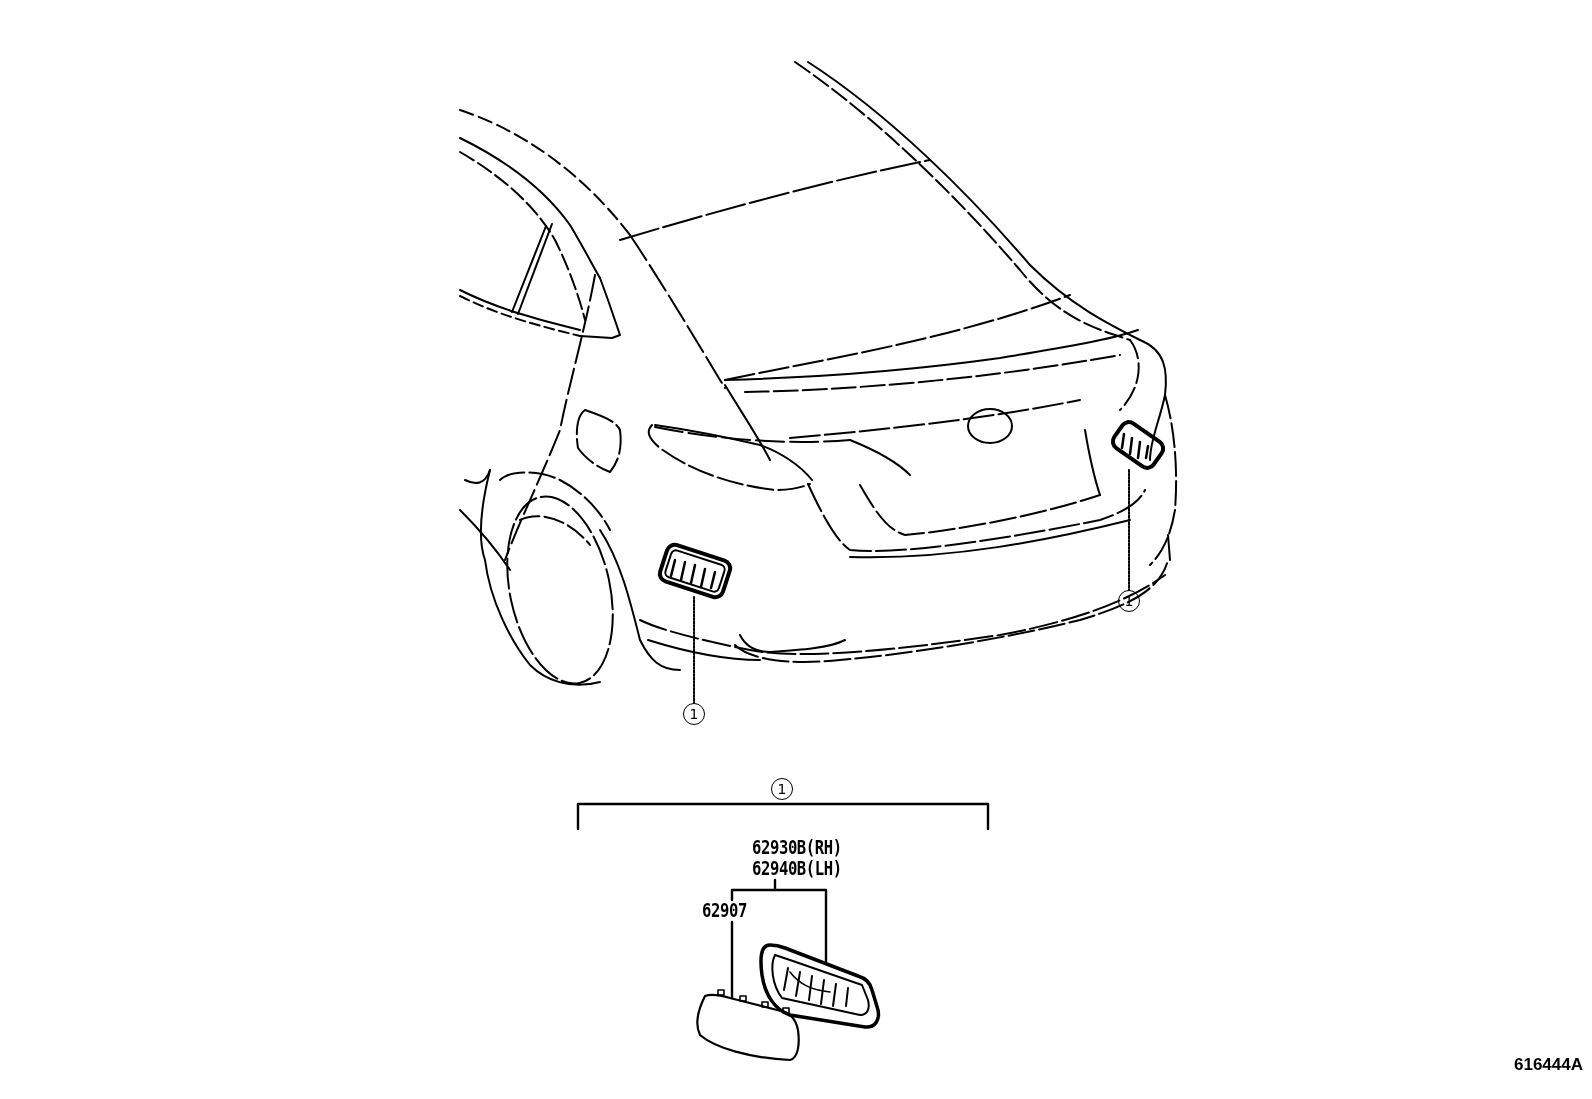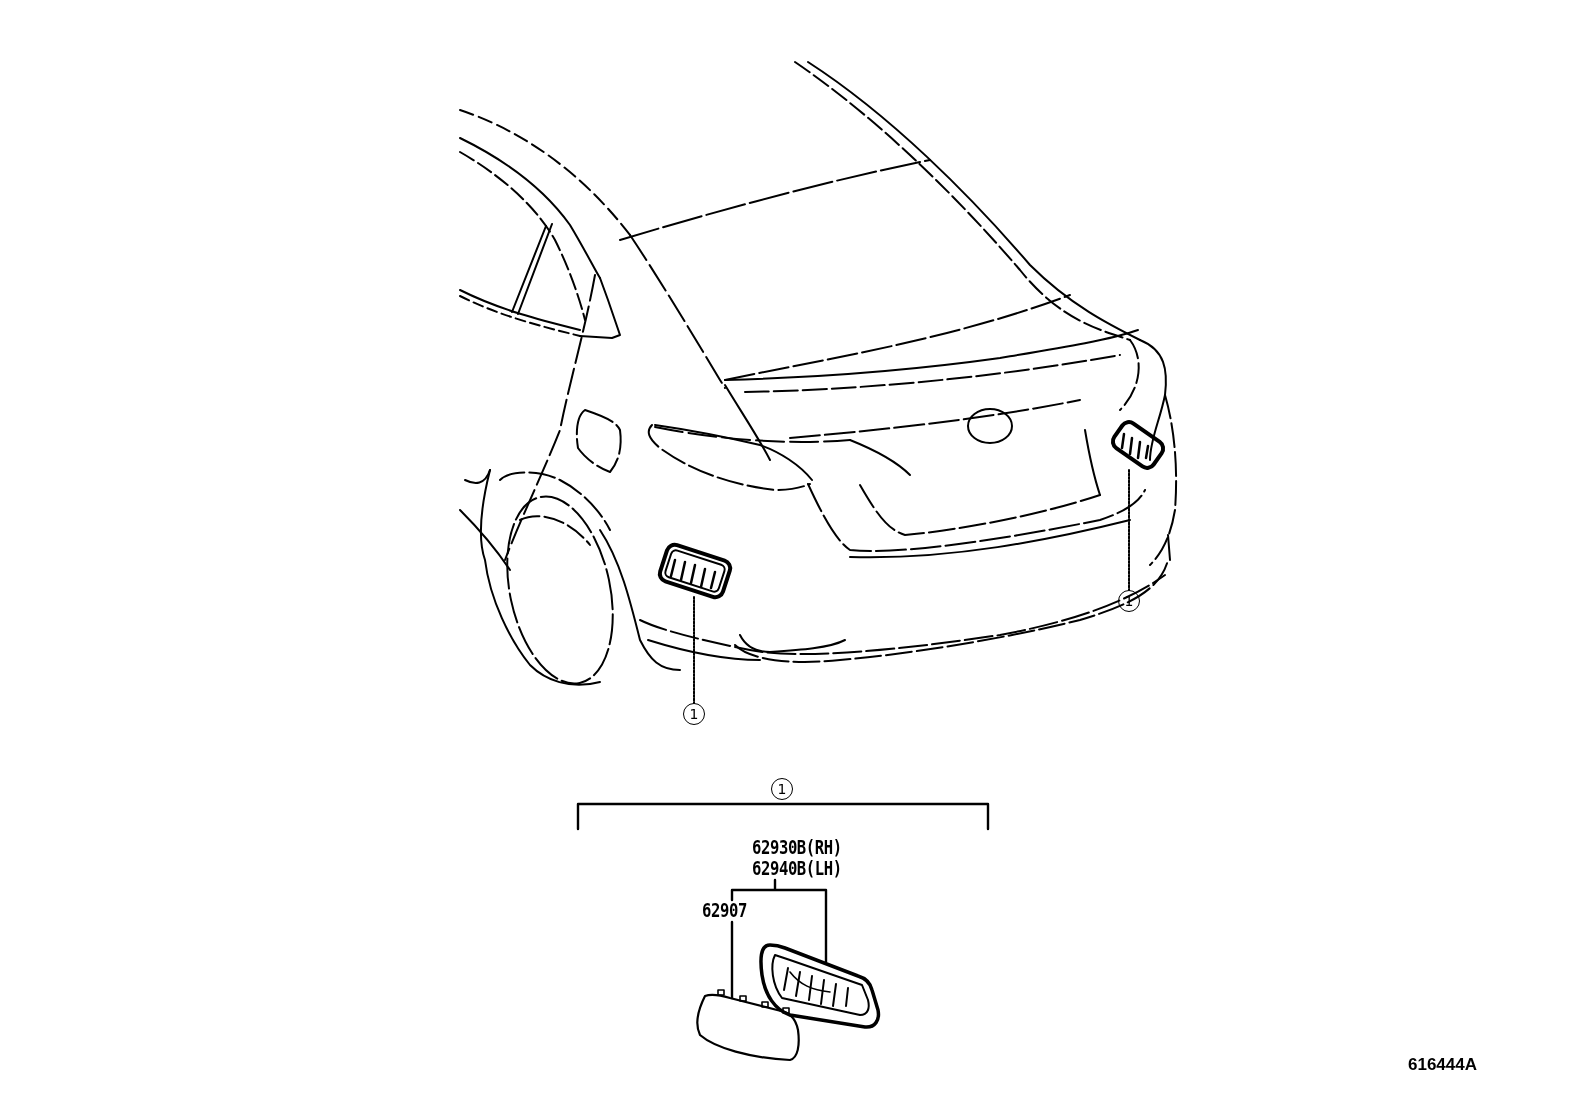--- a/index.html
+++ b/index.html
@@ -116,13 +116,13 @@
 </svg>
 
 <div class="circnum" style="left:683px; top:703px;">1</div>
 <div class="circnum" style="left:1118px; top:590px;">1</div>
 <div class="circnum" style="left:771px; top:778px;">1</div>
 
 <div class="lbl partno" style="left:752px; top:836px;">62930B(RH)</div>
 <div class="lbl partno" style="left:752px; top:857px;">62940B(LH)</div>
 <div class="lbl partno" style="left:702px; top:899px;">62907</div>
 
-<div class="figid" style="left:1408px; top:1055px;">616444A</div>
+<div class="figid" style="left:1514px; top:1055px;">616444A</div>
 
 </body></html>

